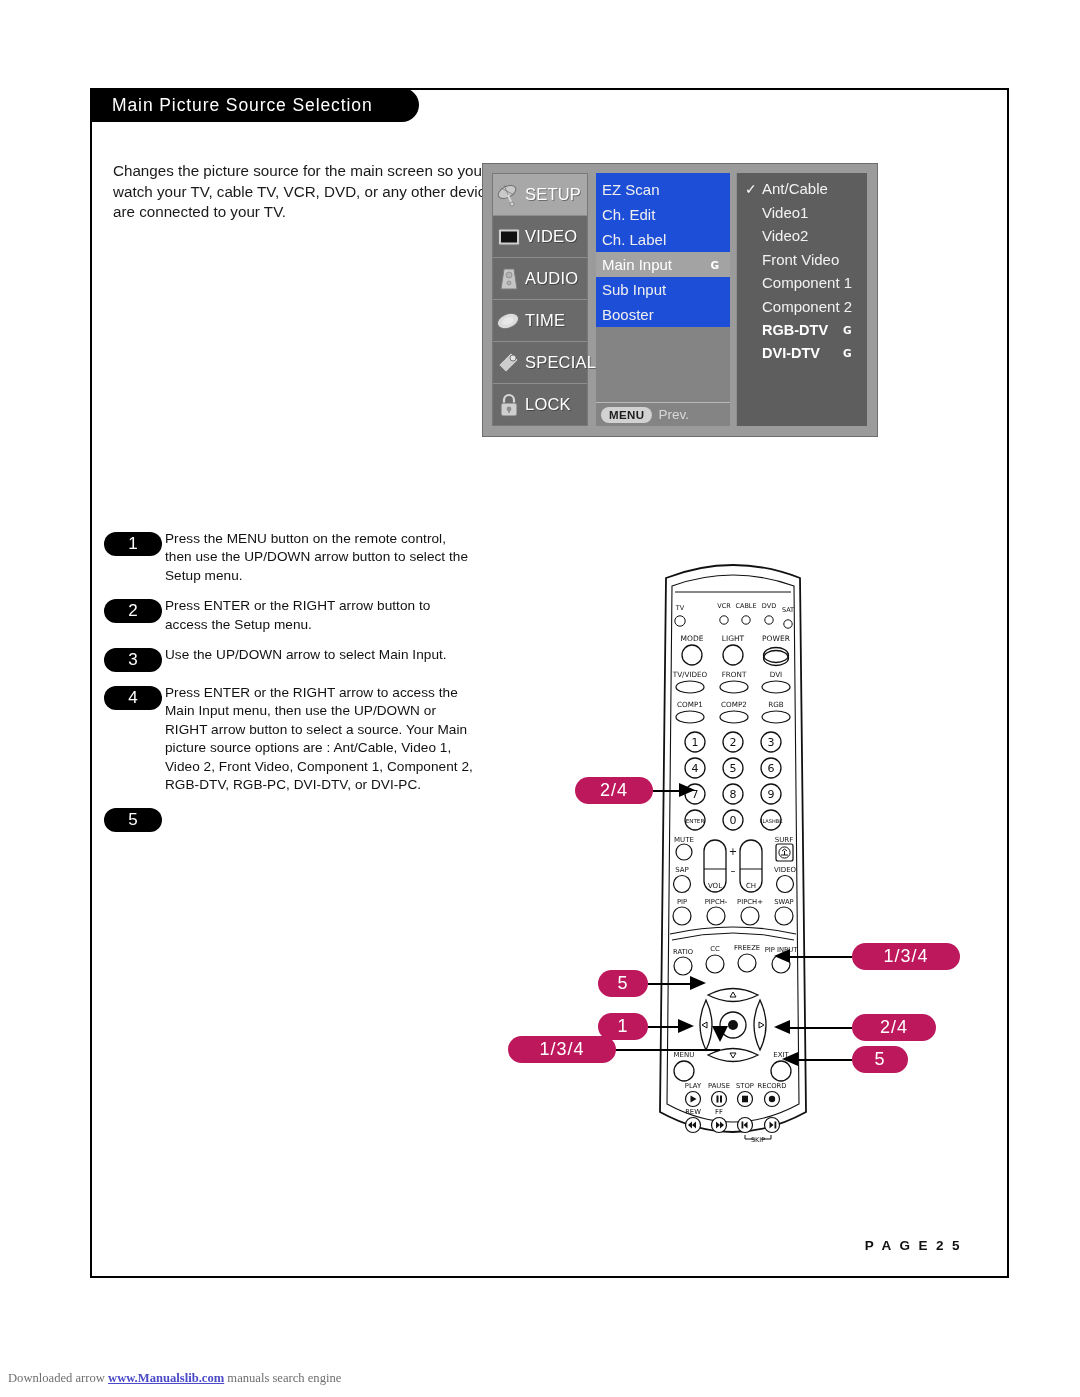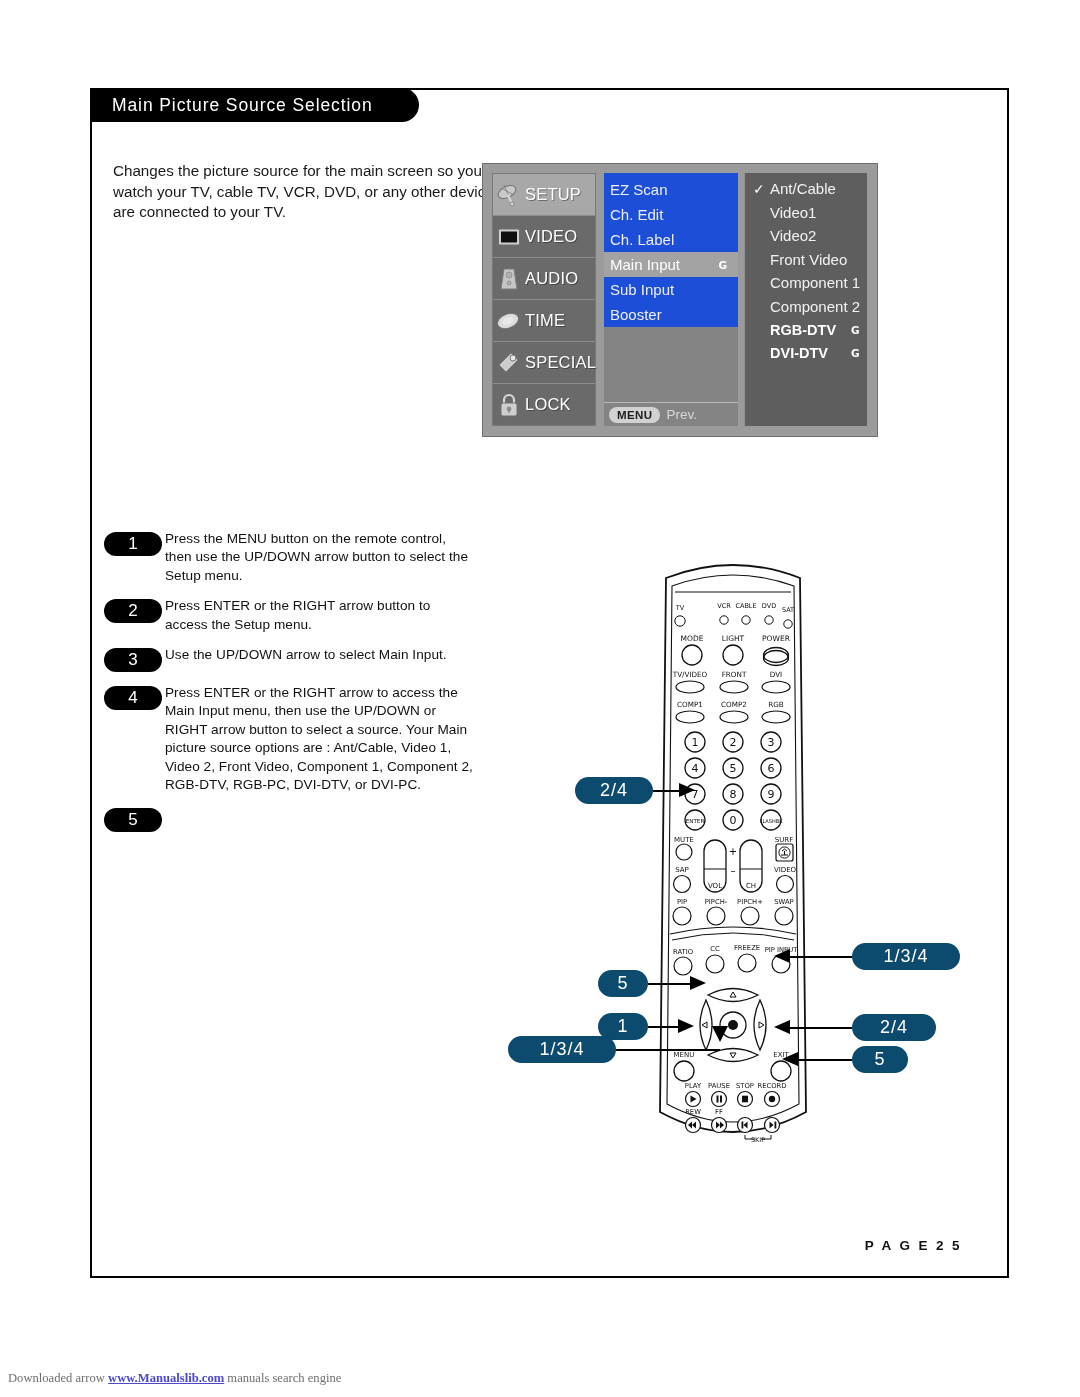--- a/index.html
+++ b/index.html
@@ -62,21 +62,21 @@
     top: 163px;
     width: 396px;
     height: 274px;
     background: #9b9b9b;
     border: 1px solid #6e6e6e;
     box-sizing: border-box;
     padding: 9px 10px 10px 9px;
     display: flex;
   }
   .osd-col-icons {
-    width: 104px;
+    width: 96px;
     display: flex;
     flex-direction: column;
     border: 1px solid #787878;
     box-sizing: border-box;
   }
   .osd-icon-item {
     flex: 1;
     display: flex;
     align-items: center;
     gap: 3px;
@@ -221,21 +221,21 @@
     margin-left: 3px;
     font-size: 13.6px;
     line-height: 18.4px;
     color: #111;
     letter-spacing: 0.05px;
   }
 
   
   .callout {
     position: absolute;
-    background: #0c4a6e;
+    background: #be185d;
     color: #fff;
     border-radius: 16px;
     height: 27px;
     display: flex;
     align-items: center;
     justify-content: center;
     font-size: 18px;
     letter-spacing: 1px;
   }
   .callout-line {

